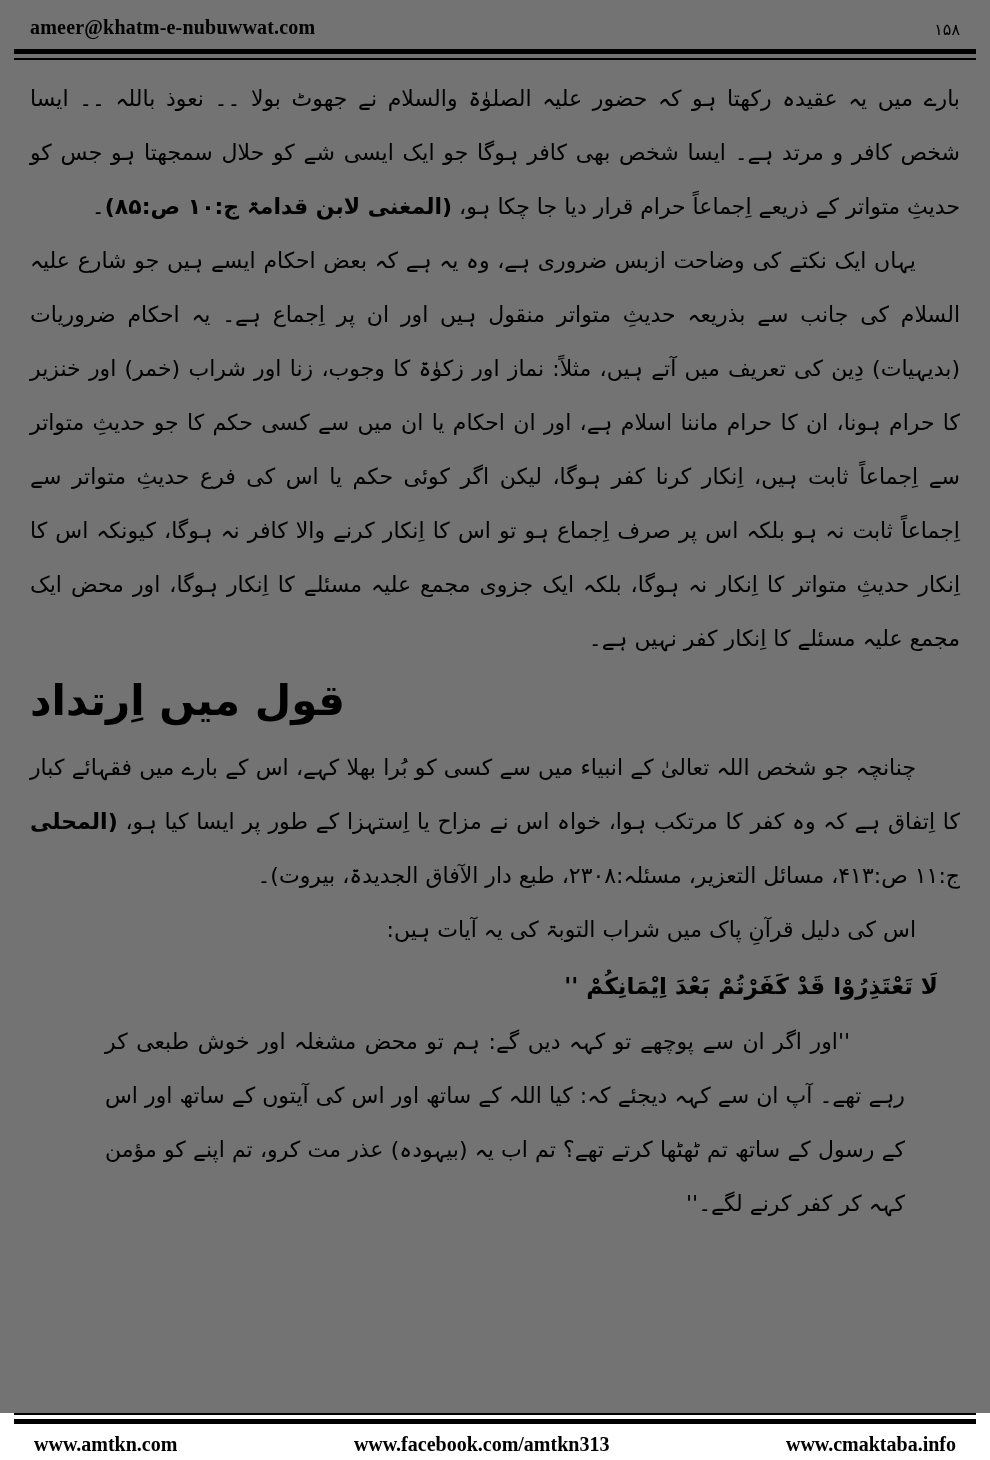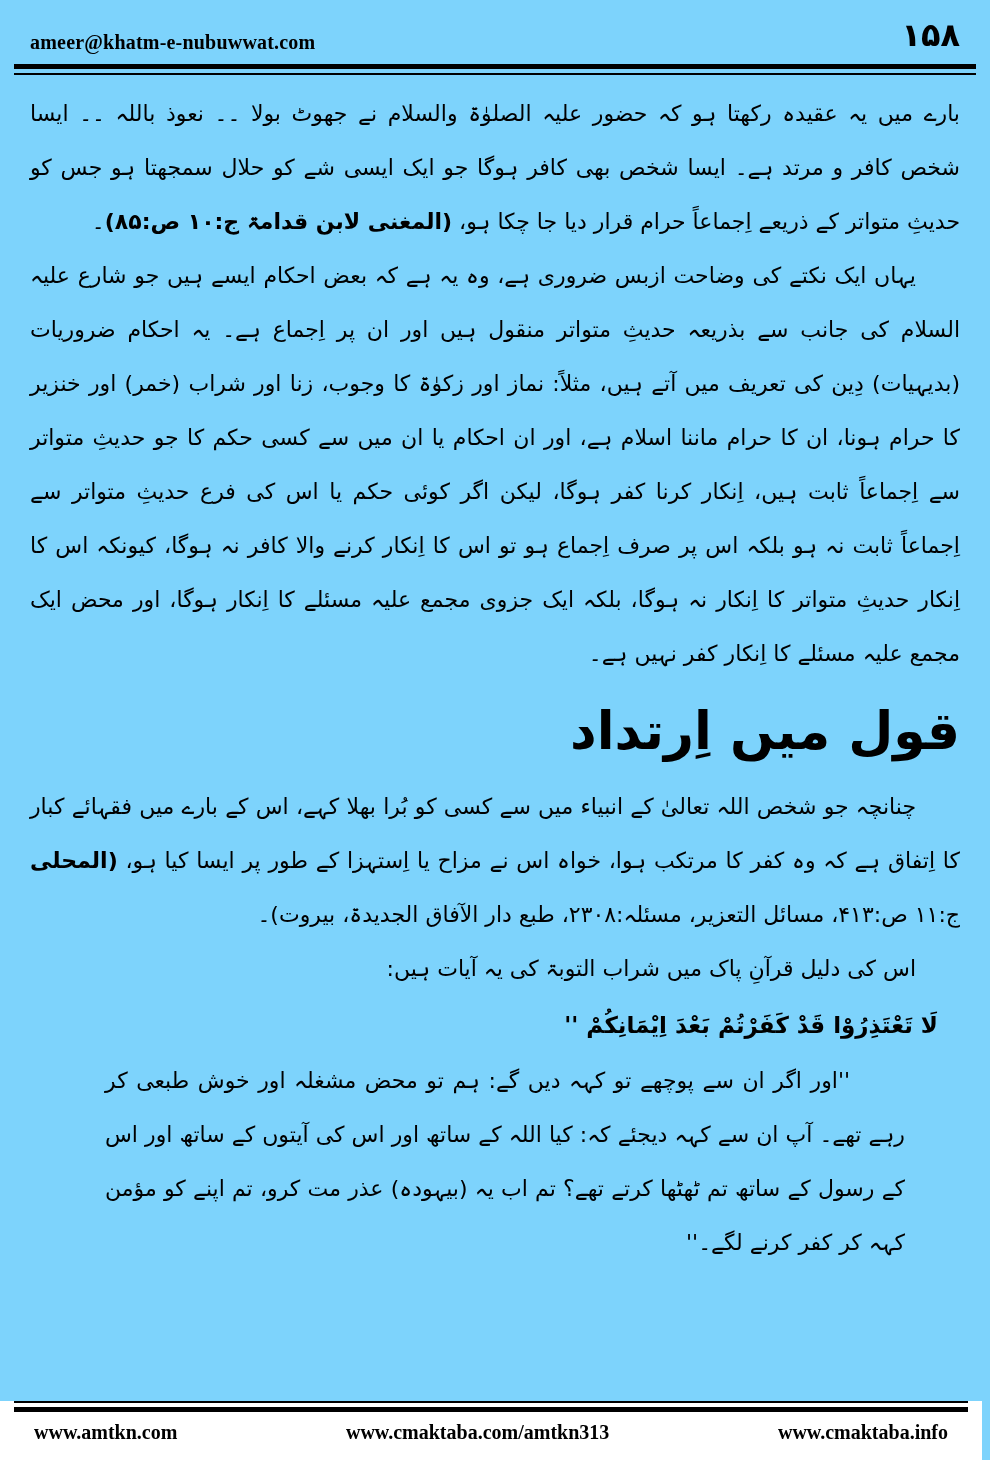--- a/index.html
+++ b/index.html
@@ -1,19 +1,19 @@
 <!DOCTYPE html>
 <html lang="ur"><head>
 <meta charset="utf-8">
 <style>
   html,body { margin:0; padding:0; background:#e8e8e8; }
   .page {
     width:990px; height:1460px;
     margin:0 auto;
-    background:#7dd3fc;
+    background:#737373;
     color:#000;
     position:relative;
     overflow:hidden;
     box-sizing:border-box;
     font-family:"DejaVu Sans", sans-serif;
   }
   
   .header {
     display:flex;
     justify-content:space-between;
@@ -26,21 +26,21 @@
     font-size:20px;
     letter-spacing:0.2px;
   }
   .title-group {
     direction:rtl;
     display:flex;
     align-items:center;
     gap:34px;
   }
   .book-title { font-weight:700; font-size:20px; }
-  .page-num  { font-weight:700; font-size:32px; }
+  .page-num  { font-weight:400; font-size:16px; }
   
   .rule-top {
     margin:2px 14px 0 14px;
     height:4px;
     border-top:5px solid #000;
     border-bottom:2px solid #000;
   }
   .rule-bottom {
     margin:0 14px 9px 14px;
     height:4px;
@@ -53,24 +53,24 @@
     padding:12px 30px 0 30px;
     font-size:22px;
     line-height:54px;
     text-align:justify;
   }
   .blk { margin:0; }
   .para.indent { text-indent:44px; }
   .b { font-weight:700; }
   h2.heading {
     font-weight:700;
-    font-size:52px;
+    font-size:42px;
     line-height:1.55;
-    text-align:right;
-    margin:10px 0 8px 0;
+    text-align:left;
+    margin:2px 0 8px 0;
   }
   .verse {
     font-weight:700;
     font-size:23px;
     line-height:58px;
     text-align:right;
     padding-right:22px;
   }
   .verse.has-cite {
     display:flex;
@@ -83,22 +83,22 @@
     font-size:20px;
     white-space:nowrap;
   }
   .quote {
     margin:0 55px 0 75px;
     text-indent:55px;
   }
   
   .footer {
     position:absolute;
-    left:0; right:8px; bottom:0;
-    padding-bottom:16px;
+    left:0; right:0; bottom:0;
+    padding-bottom:4px;
     background:#fff;
   }
   .footer-links {
     display:flex;
     justify-content:space-between;
     align-items:center;
     padding:0 34px;
     font-family:"Liberation Serif", serif;
     font-weight:700;
     font-size:20px;
@@ -127,18 +127,18 @@
       <p class="blk verse has-cite">
         <span class="b">لَا تَعْتَذِرُوْا قَدْ كَفَرْتُمْ بَعْدَ اِيْمَانِكُمْ ''</span>
       </p>
       <p class="blk quote"><span>''اور اگر ان سے پوچھے تو کہہ دیں گے: ہم تو محض مشغلہ اور خوش طبعی کر رہے تھے۔ آپ ان سے کہہ دیجئے کہ: کیا اللہ کے ساتھ اور اس کی آیتوں کے ساتھ اور اس کے رسول کے ساتھ تم ٹھٹھا کرتے تھے؟ تم اب یہ (بیہودہ) عذر مت کرو، تم اپنے کو مؤمن کہہ کر کفر کرنے لگے۔''</span></p>
     </div>
 
   <div class="footer">
     <div class="rule-bottom"></div>
     <div class="footer-links">
       <span>www.amtkn.com</span>
-      <span>www.cmaktaba.com/amtkn313</span>
+      <span>www.facebook.com/amtkn313</span>
       <span>www.cmaktaba.info</span>
     </div>
   </div>
 
 </div>
 
 </body></html>

